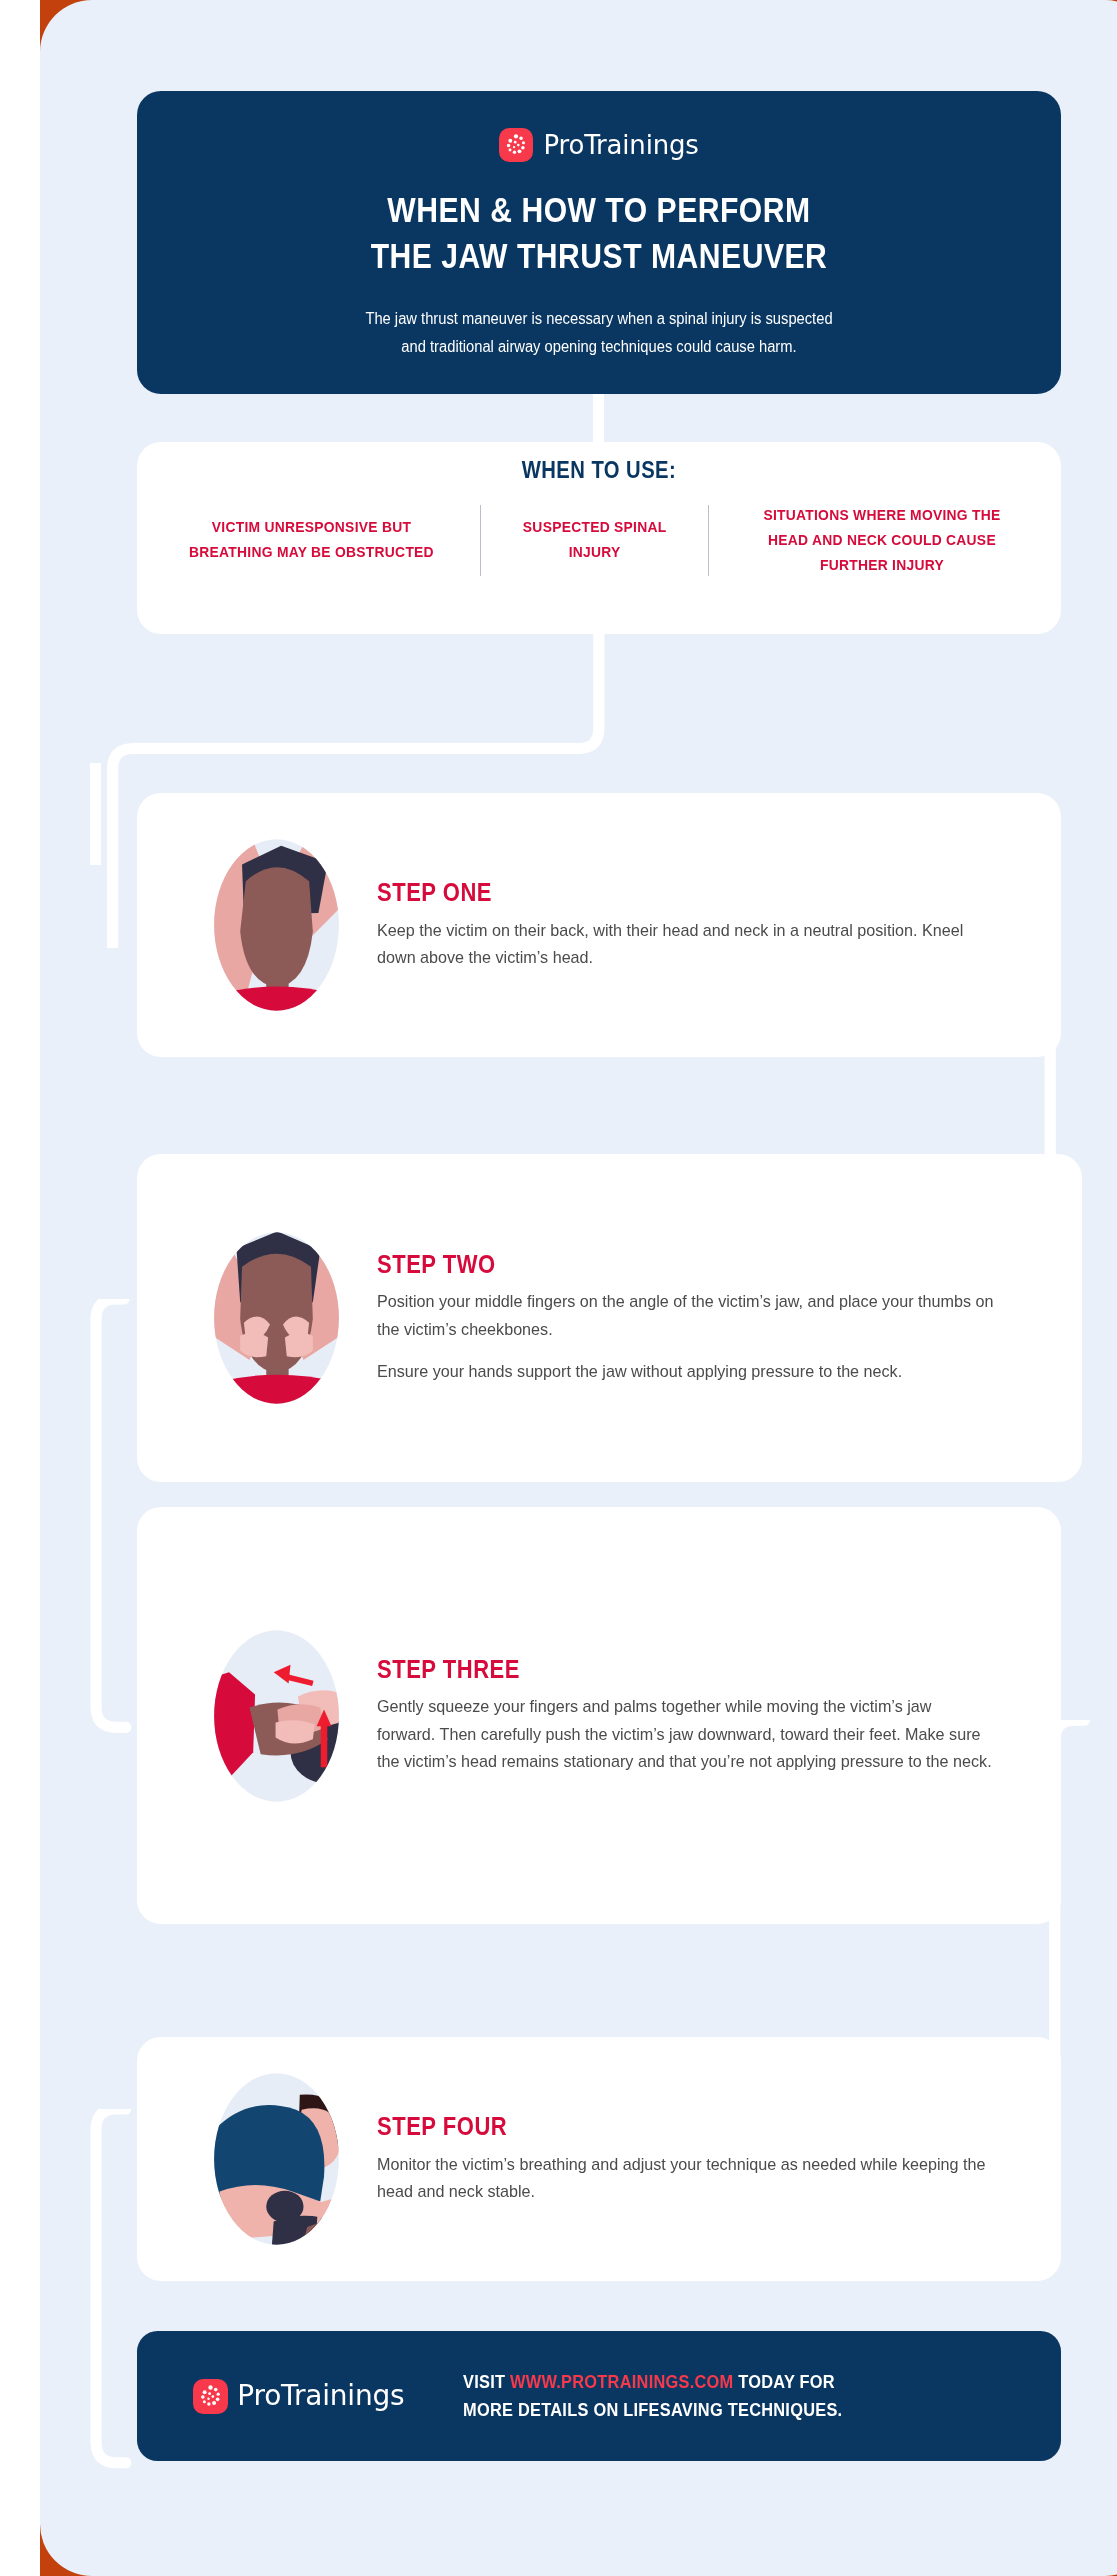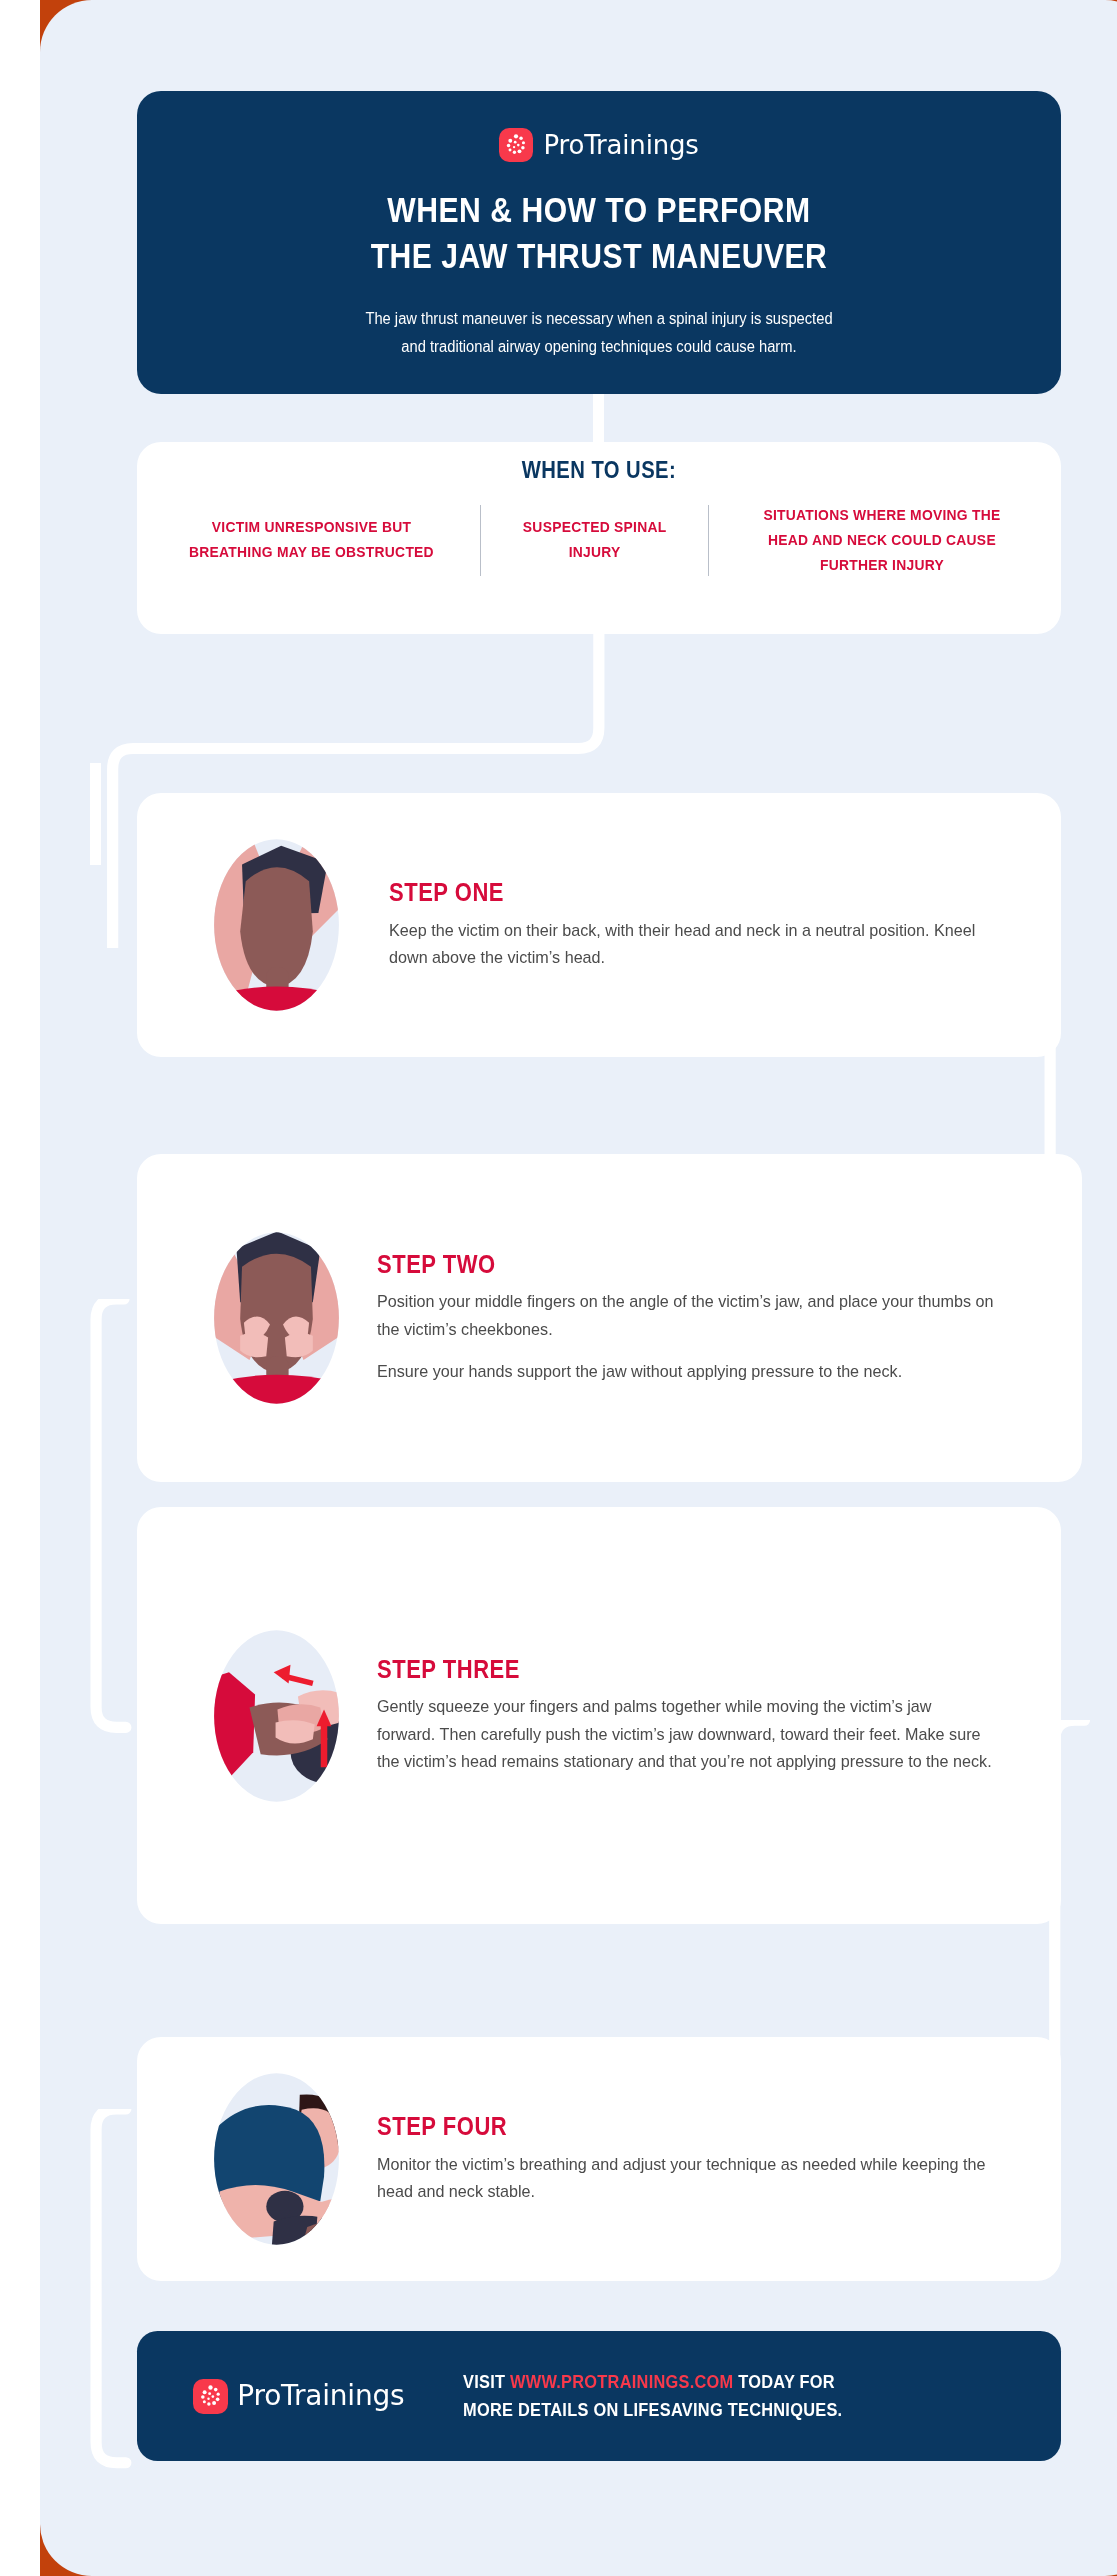--- a/index.html
+++ b/index.html
@@ -256,21 +256,21 @@
     <div class="when-title">WHEN TO USE:</div>
     <div class="when-row">
       <div class="when-cell c1">VICTIM UNRESPONSIVE BUT BREATHING MAY BE OBSTRUCTED</div>
       <div class="when-div"></div>
       <div class="when-cell c2">SUSPECTED SPINAL INJURY</div>
       <div class="when-div"></div>
       <div class="when-cell c3">SITUATIONS WHERE MOVING THE HEAD AND NECK COULD CAUSE FURTHER INJURY</div>
     </div>
   </div>
 
-  <div class="card" style="left:97px; top:793px; width:924px; height:264px;gap:12px;">
+  <div class="card" style="left:97px; top:793px; width:924px; height:264px;">
     <div class="illo">
       <svg width="177" height="196" viewBox="0 0 190 210">
         <defs>
             <clipPath id="c1">
               <ellipse cx="95" cy="105" rx="67" ry="92"></ellipse>
             </clipPath>
           </defs>
         <ellipse cx="95" cy="105" rx="67" ry="92" fill="#e7edf7"></ellipse>
         <g clip-path="url(#c1)">
           <path d="M22 10 L64 0 L92 70 L60 190 L18 180 Z" fill="#e9a7a3"></path>

